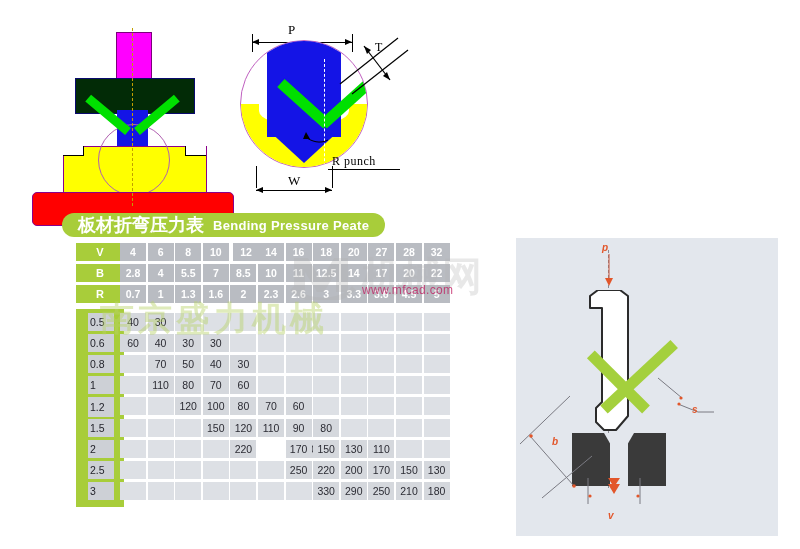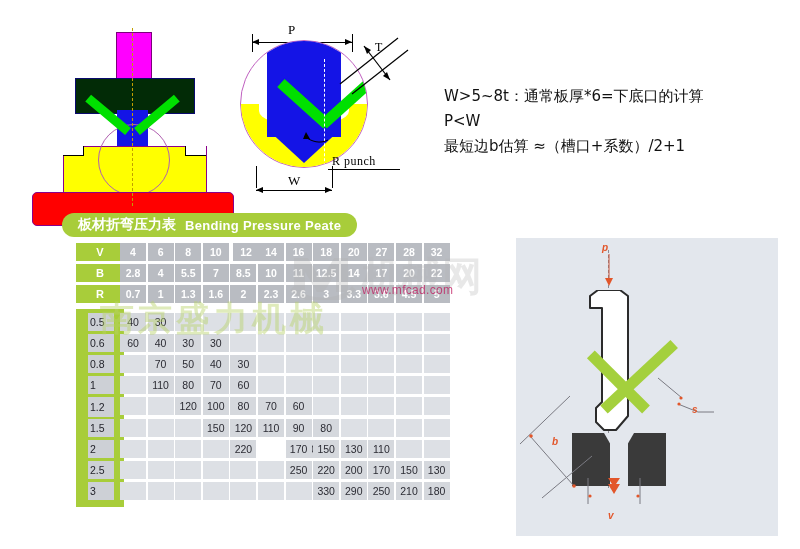--- a/index.html
+++ b/index.html
@@ -53,21 +53,21 @@
     font-family:"DejaVu Sans","Liberation Sans",sans-serif;}
 
   
   #table-panel{left:62px;top:210px;width:348px;height:330px;}
   #table-title{
     position:absolute;left:0;top:3px;height:24px;
     background:#a8cd3a;border-radius:12px;
     padding:0 16px;display:flex;align-items:center;gap:9px;
     box-shadow:0 0 0 0 transparent;
   }
-  #table-title .cn{color:#ffffff;font-size:14px;font-weight:bold;font-family:"DejaVu Sans",sans-serif;}
+  #table-title .cn{color:#ffffff;font-size:18px;font-weight:bold;font-family:"DejaVu Sans",sans-serif;}
   #table-title .en{color:#ffffff;font-size:13px;font-weight:bold;letter-spacing:.3px;}
 
   #grid-wrap{position:absolute;left:0;top:33px;width:348px;height:297px;}
 
   .hdr-lbl{
     position:absolute;left:14px;width:48px;height:16px;background:#a8cd3a;
     color:#ffffff;font-size:11px;font-weight:bold;text-align:center;line-height:16px;
   }
   .s-block{
     position:absolute;left:14px;width:48px;background:#a8cd3a;
@@ -165,25 +165,20 @@
     <div class="abs dimlabel" style="left:112px;top:136px;font-size:12px;white-space:nowrap;">R punch</div>
 
     <div class="abs tick" style="left:36px;top:148px;height:22px;"></div>
     <div class="abs tick" style="left:112px;top:148px;height:22px;"></div>
     <div class="abs dimline" style="left:36px;top:172px;width:76px;"></div>
     <div class="abs arrowL" style="left:36px;top:169px;"></div>
     <div class="abs arrowR" style="left:105px;top:169px;"></div>
     <div class="abs dimlabel" style="left:68px;top:155px;">W</div>
   </div>
 
-  <div class="abs" id="notes">
-    <div class="note-line">W&gt;5~8t：通常板厚*6=下底口的计算</div>
-    <div class="note-line">P&lt;W</div>
-    <div class="note-line">最短边b估算 ≈（槽口+系数）/2+1</div>
-  </div>
 
   <div class="abs" id="table-panel">
 
     <div id="table-title">
       <span class="cn">板材折弯压力表</span>
       <span class="en">Bending Pressure Peate</span>
     </div>
 
     <div id="grid-wrap">
         <div class="hdr-lbl" style="top: 0px; height: 18px; line-height: 18px;">V</div>

